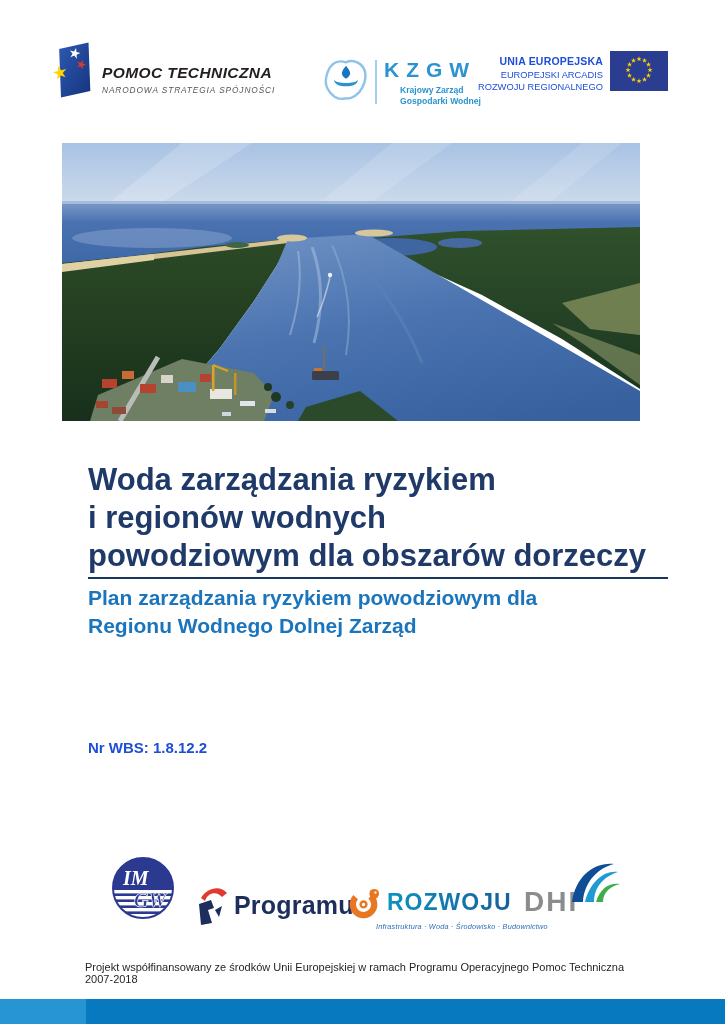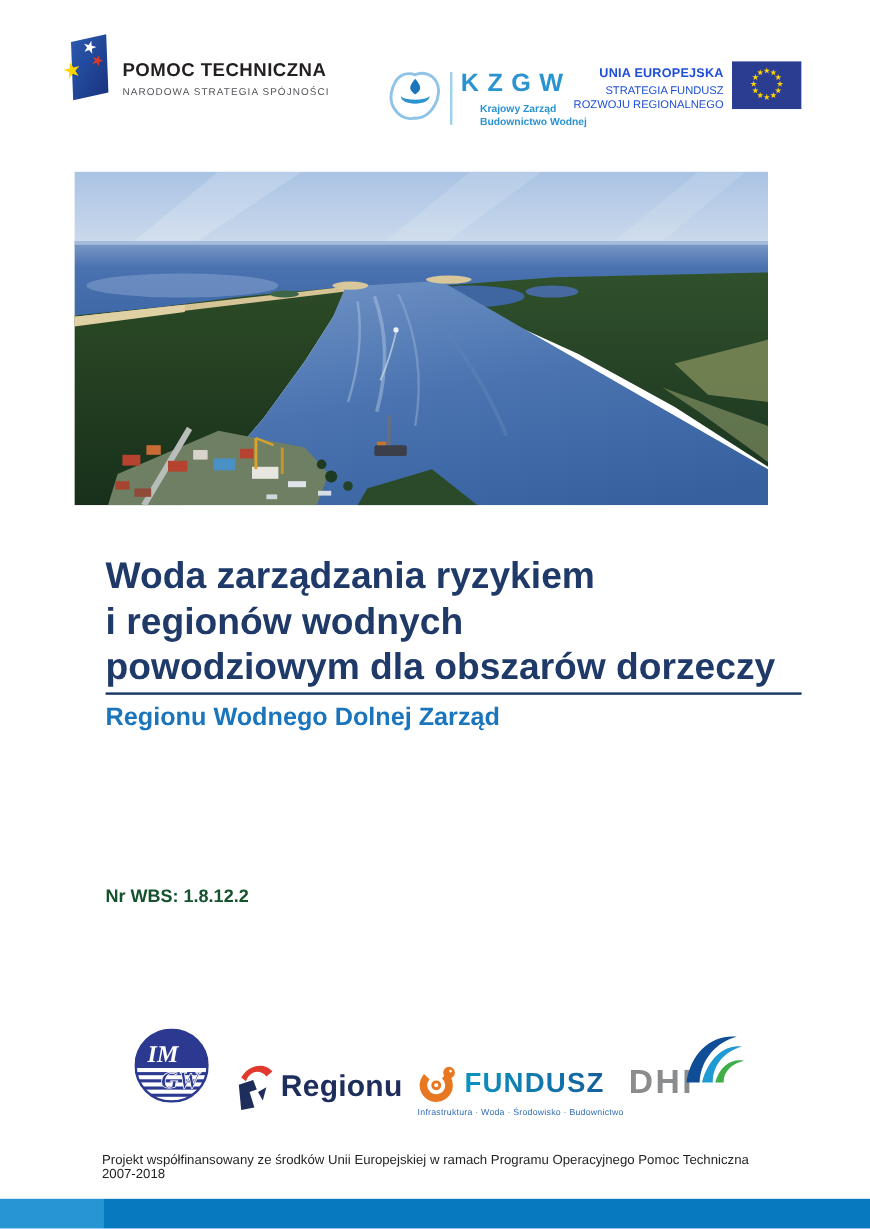--- a/index.html
+++ b/index.html
@@ -1,21 +1,21 @@
 <!DOCTYPE html>
 <html><head>
 <meta charset="utf-8">
 <style>
   html,body{margin:0;padding:0;background:#ffffff;}
   .page{position:relative;width:725px;height:1024px;background:#ffffff;overflow:hidden;
         font-family:"Liberation Sans",sans-serif;}
 
   
   .hdr-logo{position:absolute;}
-  .nss{left:50px;top:24px;display:flex;align-items:center;}
+  .nss{left:50px;top:38px;display:flex;align-items:center;font-style:italic;}
   .nss-flag{width:44px;height:64px;}
   .nss-text{margin-left:8px;padding-top:18px;}
   .nss-title{font-size:15.5px;font-weight:bold;color:#231f20;letter-spacing:.4px;}
   .nss-sub{font-size:8.3px;color:#55565a;letter-spacing:.9px;margin-top:3px;text-align:center;}
 
   .kzgw{left:322px;top:56px;display:flex;align-items:center;}
   .kzgw-mark{width:48px;height:52px;}
   .kzgw-sep{width:2px;height:44px;background:#9fd0ee;margin:0 7px 0 5px;}
   .kzgw-acronym{font-size:21px;font-weight:bold;color:#2a93d0;letter-spacing:7px;}
   .kzgw-name{font-size:8.6px;font-weight:bold;color:#2a93d0;line-height:10.5px;margin-top:3px;margin-left:16px;}
@@ -30,34 +30,34 @@
   .photo{position:absolute;left:62px;top:143px;width:578px;height:278px;}
 
   
   .title{position:absolute;left:88px;top:461px;width:600px;margin:0;
          font-size:31px;line-height:38px;font-weight:bold;color:#1f3a68;}
   .rule{position:absolute;left:88px;top:577px;width:580px;height:2px;background:#17365d;}
   .subtitle{position:absolute;left:88px;top:584px;width:600px;margin:0;
             font-size:21px;line-height:28px;font-weight:bold;color:#1b75bc;}
   .title span,.subtitle span{display:block;}
 
-  .wbs{position:absolute;left:88px;top:739px;font-size:15px;font-weight:bold;color:#14532d;}
+  .wbs{position:absolute;left:88px;top:739px;font-size:15px;font-weight:bold;color:#1d4ed8;}
 
   
   .imgw{position:absolute;left:112px;top:857px;width:62px;height:62px;}
   .grontmij{position:absolute;left:196px;top:885px;display:flex;align-items:center;}
   .grontmij-mark{width:32px;height:40px;margin-right:6px;}
   .grontmij-word{font-size:25px;font-weight:bold;color:#1d2e5c;letter-spacing:.2px;}
   .arcadis{position:absolute;left:348px;top:886px;}
   .arcadis-row{display:flex;align-items:center;}
   .arcadis-mark{width:33px;height:33px;margin-right:6px;}
   .arcadis-word{font-size:23px;font-weight:bold;letter-spacing:1px;color:#0b7fae;
                 background:linear-gradient(90deg,#0c93c0,#155f9c);
                 -webkit-background-clip:text;background-clip:text;-webkit-text-fill-color:transparent;}
-  .arcadis-tagline{font-size:7.3px;color:#2f6db5;margin-top:3px;letter-spacing:.2px;}
+  .arcadis-tagline{font-size:7.3px;font-style:italic;color:#2f6db5;margin-top:3px;letter-spacing:.2px;margin-left:28px;}
   .dhi{position:absolute;left:524px;top:858px;width:96px;height:62px;}
   .dhi-word{position:absolute;left:0;bottom:2px;font-size:28px;font-weight:bold;
             color:#8a8c8e;letter-spacing:2px;}
   .dhi-swoosh{position:absolute;right:0;top:0;width:50px;height:46px;}
 
   
   .footer-note{position:absolute;left:85px;top:961px;width:560px;margin:0;
                font-size:11px;color:#231f20;}
   .bar{position:absolute;top:999px;height:25px;}
   .bar-light{left:0;width:86px;background:#2794d3;}
@@ -93,29 +93,29 @@
     <svg class="kzgw-mark" viewBox="0 0 44 46">
       <path d="M7,10 C11,4 17,3 22,5 C28,2 35,5 38,10 C41,15 40,23 37,28 C34,34 28,39 21,38 C14,40 8,35 5,29 C2,23 4,15 7,10 Z" fill="#ffffff" stroke="#8fc3e8" stroke-width="2.2" stroke-linejoin="round"></path>
       <path d="M22,8 C26,13 28,16 22,20 C16,16 18,13 22,8 Z" fill="#1b75bc"></path>
       <path d="M11,21 C13,25 31,25 33,21 C33,25 28,27 22,27 C16,27 11,25 11,21 Z" fill="#2a93d0"></path>
     </svg>
     <div class="kzgw-sep"></div>
     <div>
       <div class="kzgw-acronym">KZGW</div>
       <div class="kzgw-name">
         <div>Krajowy Zarząd</div>
-        <div>Budownictwo Wodnej</div>
+        <div>Gospodarki Wodnej</div>
       </div>
     </div>
   </div>
 
   <div class="hdr-logo eu">
     <div class="eu-text">
       <div class="eu-l1">UNIA EUROPEJSKA</div>
-      <div class="eu-l2">STRATEGIA FUNDUSZ</div>
+      <div class="eu-l2">EUROPEJSKI ARCADIS</div>
       <div class="eu-l3">ROZWOJU REGIONALNEGO</div>
     </div>
     <svg class="eu-flag" viewBox="0 0 58 40">
       <defs>
         <path id="star-eu" d="M0,-10 L2.25,-3.09 L9.51,-3.09 L3.63,1.18 L5.88,8.09 L0,3.82 L-5.88,8.09 L-3.63,1.18 L-9.51,-3.09 L-2.25,-3.09 Z"></path>
       </defs>
       <rect x="0" y="0" width="58" height="40" fill="#2b3d91"></rect>
       <g fill="#ffd400">
         <use href="#star-eu" transform="translate(29,8)  scale(0.28)"></use>
         <use href="#star-eu" transform="translate(34.5,9.5) scale(0.28)"></use>
@@ -224,20 +224,21 @@
 
   <h1 class="title">
     <span>Woda zarządzania ryzykiem</span>
     <span>i regionów wodnych</span>
     <span>powodziowym dla obszarów dorzeczy</span>
   </h1>
 
   <div class="rule"></div>
 
   <h2 class="subtitle">
+    <span>Plan zarządzania ryzykiem powodziowym dla</span>
     <span>Regionu Wodnego Dolnej Zarząd</span>
   </h2>
 
   <div class="wbs">Nr WBS: 1.8.12.2</div>
 
   <svg class="imgw" viewBox="0 0 62 62">
     <defs>
         <clipPath id="imgwClip">
           <circle cx="31" cy="31" r="30"></circle>
         </clipPath>
@@ -254,32 +255,32 @@
     </g>
     <circle cx="31" cy="31" r="30" fill="none" stroke="#2b3990" stroke-width="2"></circle>
   </svg>
 
   <div class="grontmij">
     <svg class="grontmij-mark" viewBox="0 0 32 40">
       <path d="M5,13 C11,2 25,0 31,8 L26,12 C21,6 12,7 9,16 Z" fill="#e03a2f"></path>
       <path d="M3,19 L15,15 L18,23 L12,25 L16,38 L5,40 Z" fill="#1d2e5c"></path>
       <path d="M19,25 L26,21 L23,32 Z" fill="#1d2e5c"></path>
     </svg>
-    <span class="grontmij-word">Regionu</span>
+    <span class="grontmij-word">Programu</span>
   </div>
 
   <div class="arcadis">
     <div class="arcadis-row">
       <svg class="arcadis-mark" viewBox="0 0 34 34">
         <circle cx="16" cy="19" r="11" fill="none" stroke="#e87722" stroke-width="6.5" stroke-dasharray="52 18" transform="rotate(-50 16 19)"></circle>
         <circle cx="27" cy="8" r="5" fill="#e87722"></circle>
         <circle cx="28.3" cy="6.8" r="1.2" fill="#ffffff"></circle>
         <circle cx="16" cy="19" r="3" fill="none" stroke="#e87722" stroke-width="2.5"></circle>
       </svg>
-      <span class="arcadis-word">FUNDUSZ</span>
+      <span class="arcadis-word">ROZWOJU</span>
     </div>
     <div class="arcadis-tagline">Infrastruktura · Woda · Środowisko · Budownictwo</div>
   </div>
 
   <div class="dhi">
     <span class="dhi-word">DHI</span>
     <svg class="dhi-swoosh" viewBox="0 0 50 46">
       <path d="M2,44 C6,18 24,4 44,6 C28,10 14,24 13,44 Z" fill="#0f4d97"></path>
       <path d="M15,44 C20,24 34,12 48,14 C35,18 24,28 24,44 Z" fill="#1f9ad2"></path>
       <path d="M26,44 C30,30 40,24 50,26 C41,28 33,34 33,44 Z" fill="#3fae49"></path>

